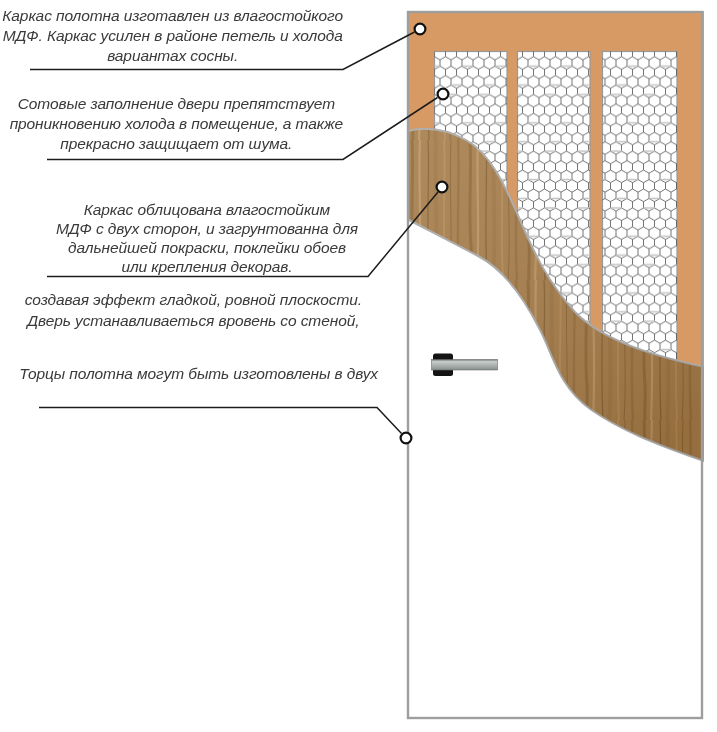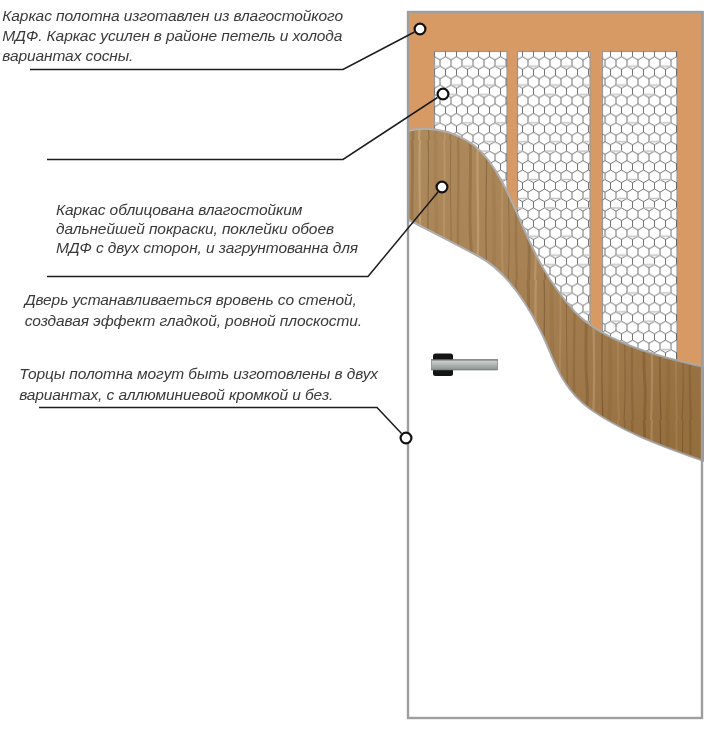--- a/index.html
+++ b/index.html
@@ -2,21 +2,21 @@
 <html><head>
 <meta charset="utf-8">
 <style>
   html,body{margin:0;padding:0;background:#ffffff;}
   body{width:717px;height:732px;position:relative;overflow:hidden;
        font-family:"Liberation Sans", sans-serif;}
   .stage{position:absolute;inset:0;width:717px;height:732px;}
   svg.art{position:absolute;left:0;top:0;width:717px;height:732px;display:block;}
   .note{
     position:absolute;
-    text-align:left;
+    text-align:center;
     font-style:italic;
     font-size:15.5px;
     line-height:20px;
     color:#3a3a3a;
     letter-spacing:-0.1px;
     white-space:nowrap;
   }
   .note span{display:block;}
   #note-frame   {top:6px;   right:374px;}
   #note-honey   {top:94px;  right:374px;}
@@ -115,30 +115,35 @@
       <circle cx="406" cy="438" r="5.4"></circle>
     </g>
   </svg>
 
   <div class="note" id="note-frame">
     <span>Каркас полотна изготавлен из влагостойкого</span>
     <span>МДФ. Каркас усилен в районе петель и холода</span>
     <span>вариантах сосны.</span>
   </div>
 
+  <div class="note" id="note-honey">
+    <span>Сотовые заполнение двери препятствует</span>
+    <span>проникновению холода в помещение, а также</span>
+    <span>прекрасно защищает от шума.</span>
+  </div>
 
   <div class="note" id="note-facing">
     <span>Каркас облицована влагостойким</span>
+    <span>МДФ с двух сторон, и загрунтованна для</span>
     <span>дальнейшей покраски, поклейки обоев</span>
-    <span>МДФ с двух сторон, и загрунтованна для</span>
+    <span>или крепления декорав.</span>
   </div>
 
   <div class="note" id="note-flush">
+    <span>создавая эффект гладкой, ровной плоскости.</span>
     <span>Дверь устанавливаеться вровень со стеной,</span>
-    <span>создавая эффект гладкой, ровной плоскости.</span>
   </div>
 
   <div class="note" id="note-edges">
     <span>Торцы полотна могут быть изготовлены в двух</span>
-    <span>вариантах, с аллюминиевой кромкой и без.</span>
   </div>
 
 </div>
 
 </body></html>

